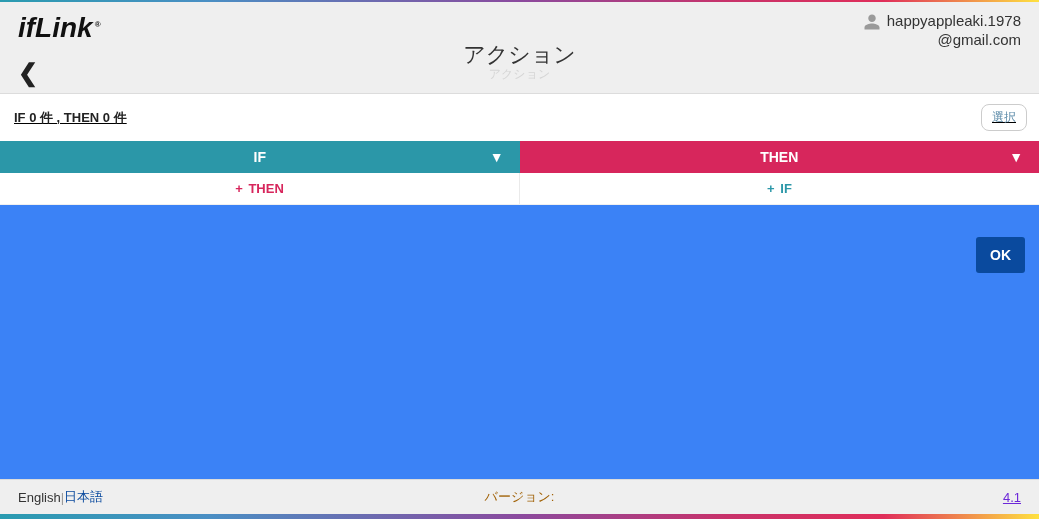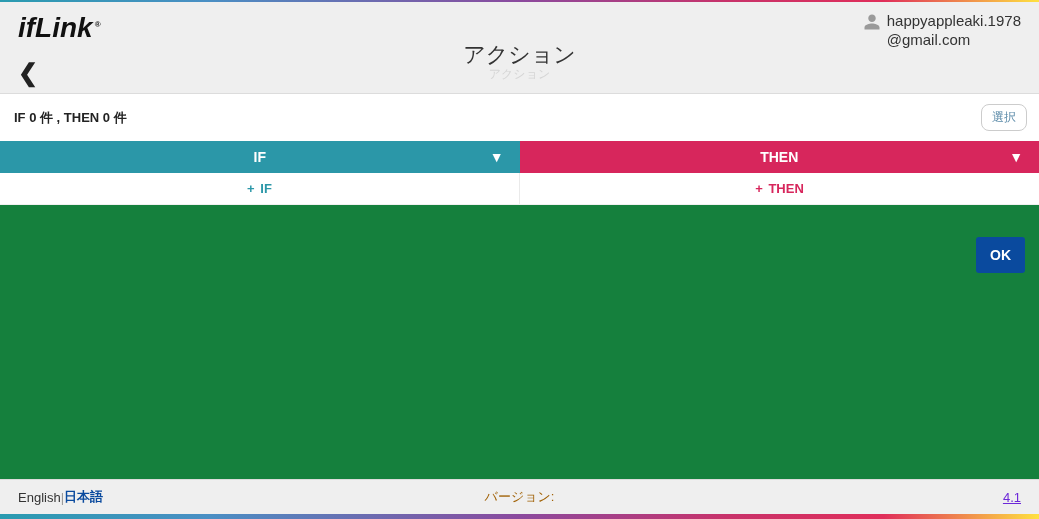--- a/index.html
+++ b/index.html
@@ -36,20 +36,21 @@
     .logo .reg {
       font-size: 8px;
       font-style: normal;
       vertical-align: super;
       margin-left: 2px;
     }
     .user-block {
       position: absolute;
       right: 18px;
       top: 10px;
+      text-align: right;
       font-size: 15px;
       color: #333;
       display: flex;
       align-items: flex-start;
       gap: 6px;
     }
     .user-icon {
       width: 18px;
       height: 18px;
       display: inline-block;
@@ -87,20 +88,21 @@
       color: #222;
       cursor: pointer;
       line-height: 1;
     }
     .status-row {
       display: flex;
       align-items: center;
       justify-content: space-between;
       padding: 10px 12px 10px 14px;
       background: #fff;
+      text-decoration: underline;
     }
     .status-text {
       font-size: 13px;
       color: #222;
       font-weight: 600;
     }
     .select-btn {
       border: 1px solid #ccc;
       border-radius: 8px;
       padding: 4px 10px;
@@ -162,21 +164,21 @@
     .add-then {
       color: #d7265c;
     }
     .plus {
       font-weight: 900;
       margin-right: 2px;
     }
     .content {
       flex: 1;
       position: relative;
-      background: #15803d;
+      background: #3b82f6;
     }
     .ok-btn {
       position: absolute;
       right: 14px;
       top: 32px;
       background: #0a4a9e;
       color: #fff;
       border: none;
       border-radius: 3px;
       padding: 10px 14px;
@@ -198,21 +200,21 @@
     }
     .lang .sep {
       color: #999;
     }
     .lang .inactive {
       color: #333;
       cursor: pointer;
     }
     .lang .active {
       color: #0a4a9e;
-      font-weight: 700;
+      font-weight: 400;
       cursor: pointer;
     }
     .version-label {
       position: absolute;
       left: 50%;
       transform: translateX(-50%);
       color: #a16207;
     }
     .version-value {
       margin-left: auto;
@@ -264,27 +266,27 @@
     <span class="label">IF</span>
     <span class="chevron">▼</span>
   </div>
   <div class="col-header col-then">
     <span class="label">THEN</span>
     <span class="chevron">▼</span>
   </div>
 </div>
 
 <div class="columns-add">
+  <div class="add-btn add-then">
+    <span class="plus">+</span>
+    <span>THEN</span>
+  </div>
   <div class="add-btn add-if">
     <span class="plus">+</span>
     <span>IF</span>
-  </div>
-  <div class="add-btn add-then">
-    <span class="plus">+</span>
-    <span>THEN</span>
   </div>
 </div>
 
 <div class="content">
   <button class="ok-btn">OK</button>
 </div>
 
 <div class="footer-wrap">
   <div class="footer">
     <div class="lang">

